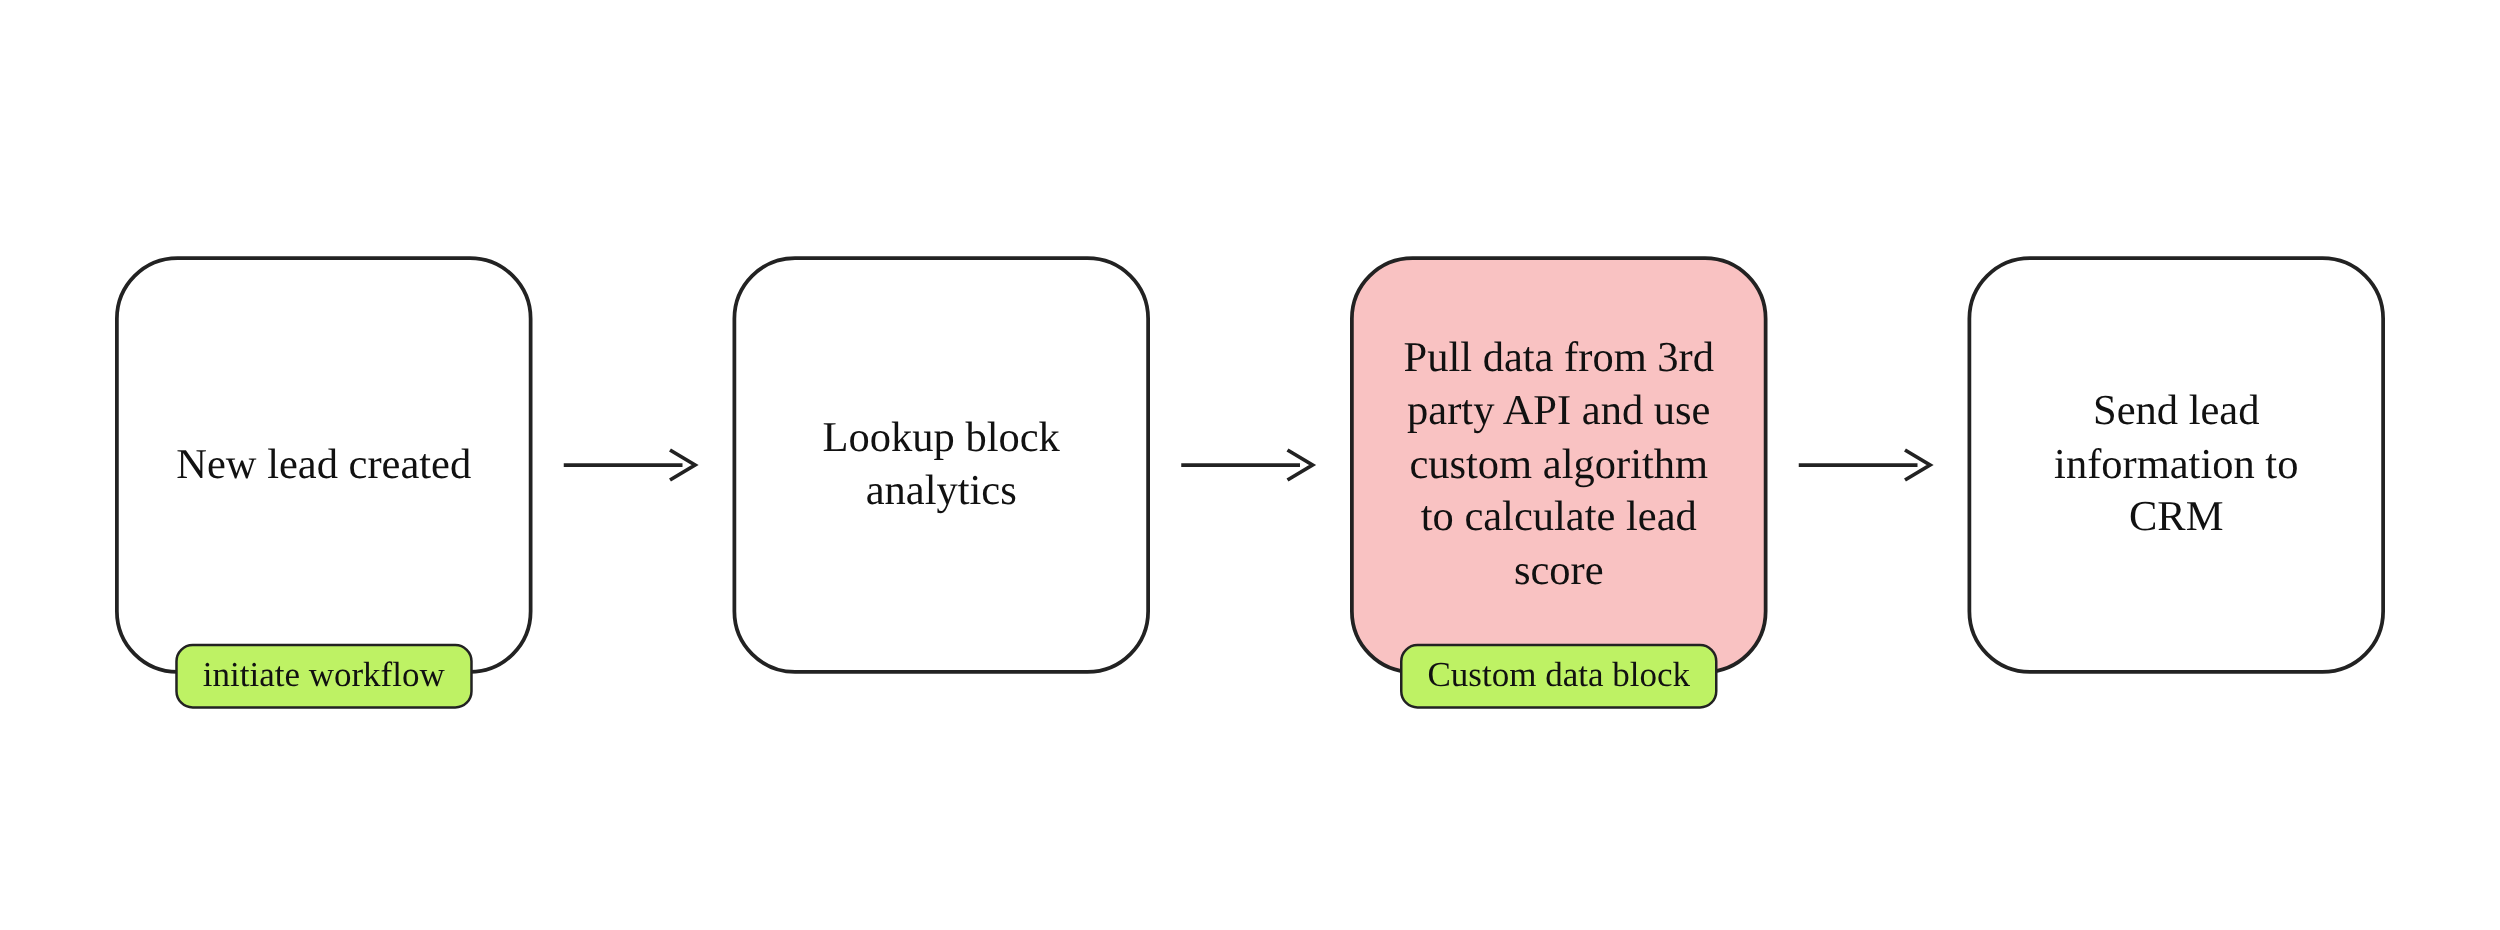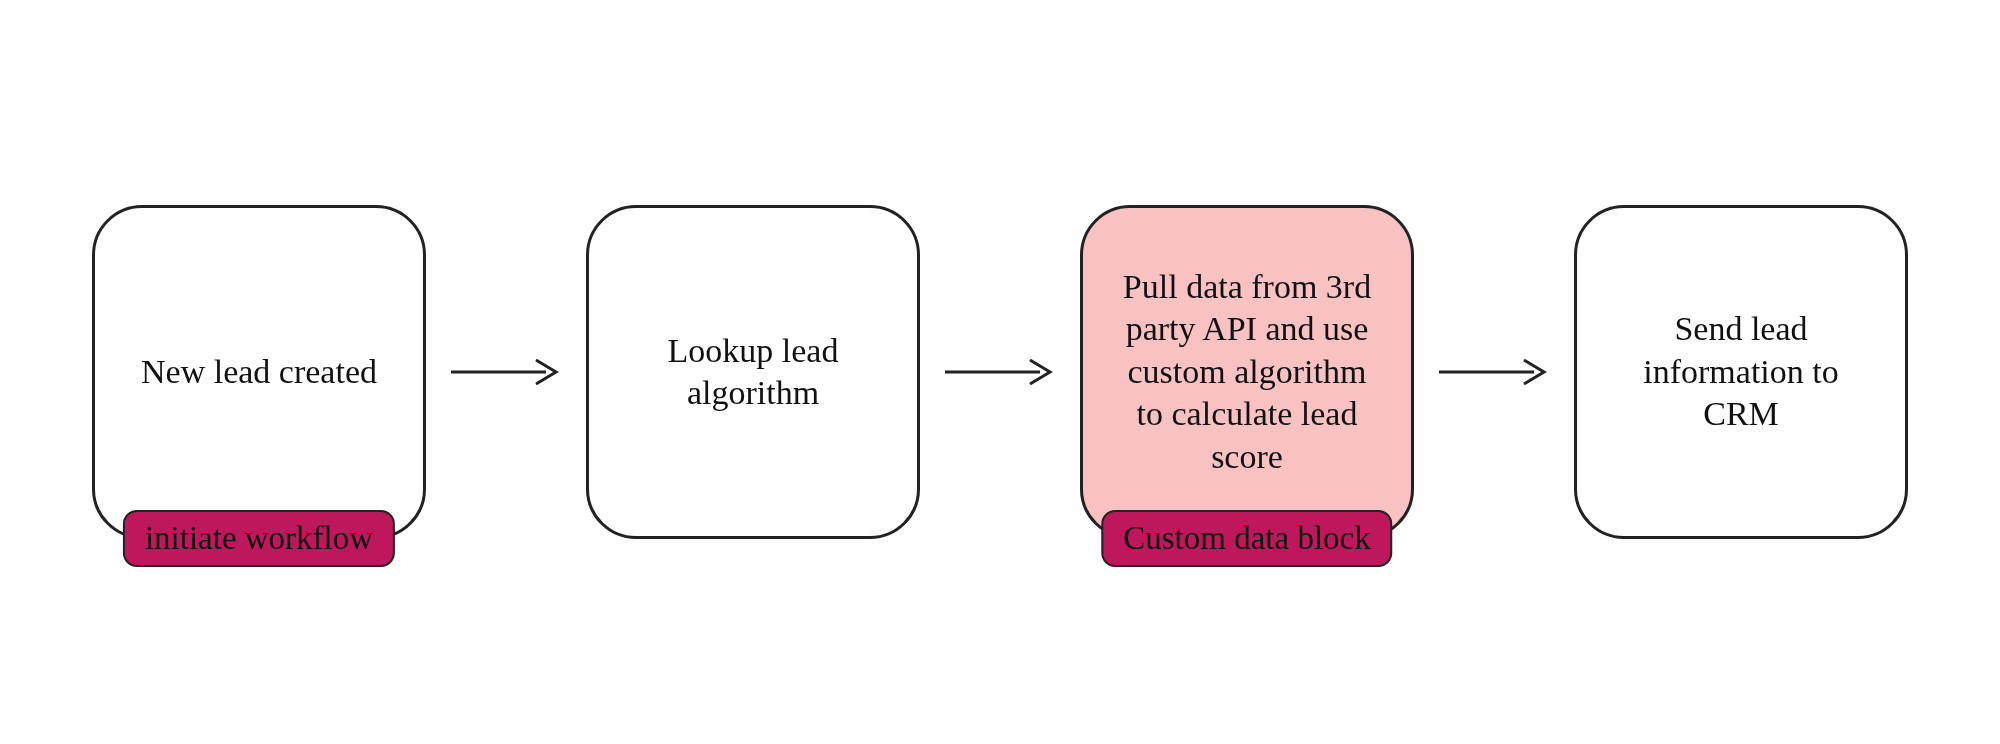--- a/index.html
+++ b/index.html
@@ -42,25 +42,25 @@
       background: #ffffff;
     }
     .box.highlight {
       background: #f9c2c2;
     }
     .badge {
       position: absolute;
       bottom: -28px;
       left: 50%;
       transform: translateX(-50%);
-      background: #be185d;
+      background: #bef264;
       border: 2.5px solid #222;
       border-radius: 14px;
       padding: 8px 20px;
-      font-size: 33px;
+      font-size: 28px;
       white-space: nowrap;
     }
     .arrow {
       width: 120px;
       height: 40px;
       flex-shrink: 0;
     }
     .arrow svg { width: 100%; height: 100%; display:block; }
   </style>
 </head>
@@ -77,21 +77,21 @@
 
   <div class="arrow">
     <svg viewBox="0 0 120 40">
         <line x1="5" y1="20" x2="100" y2="20" stroke="#222" stroke-width="3"></line>
         <polyline points="90,8 110,20 90,32" fill="none" stroke="#222" stroke-width="3"></polyline>
       </svg>
   </div>
 
   <div class="step-wrap">
     <div class="box">
-      <span>Lookup lead algorithm</span>
+      <span>Lookup block analytics</span>
     </div>
   </div>
 
   <div class="arrow">
     <svg viewBox="0 0 120 40">
         <line x1="5" y1="20" x2="100" y2="20" stroke="#222" stroke-width="3"></line>
         <polyline points="90,8 110,20 90,32" fill="none" stroke="#222" stroke-width="3"></polyline>
       </svg>
   </div>
 

